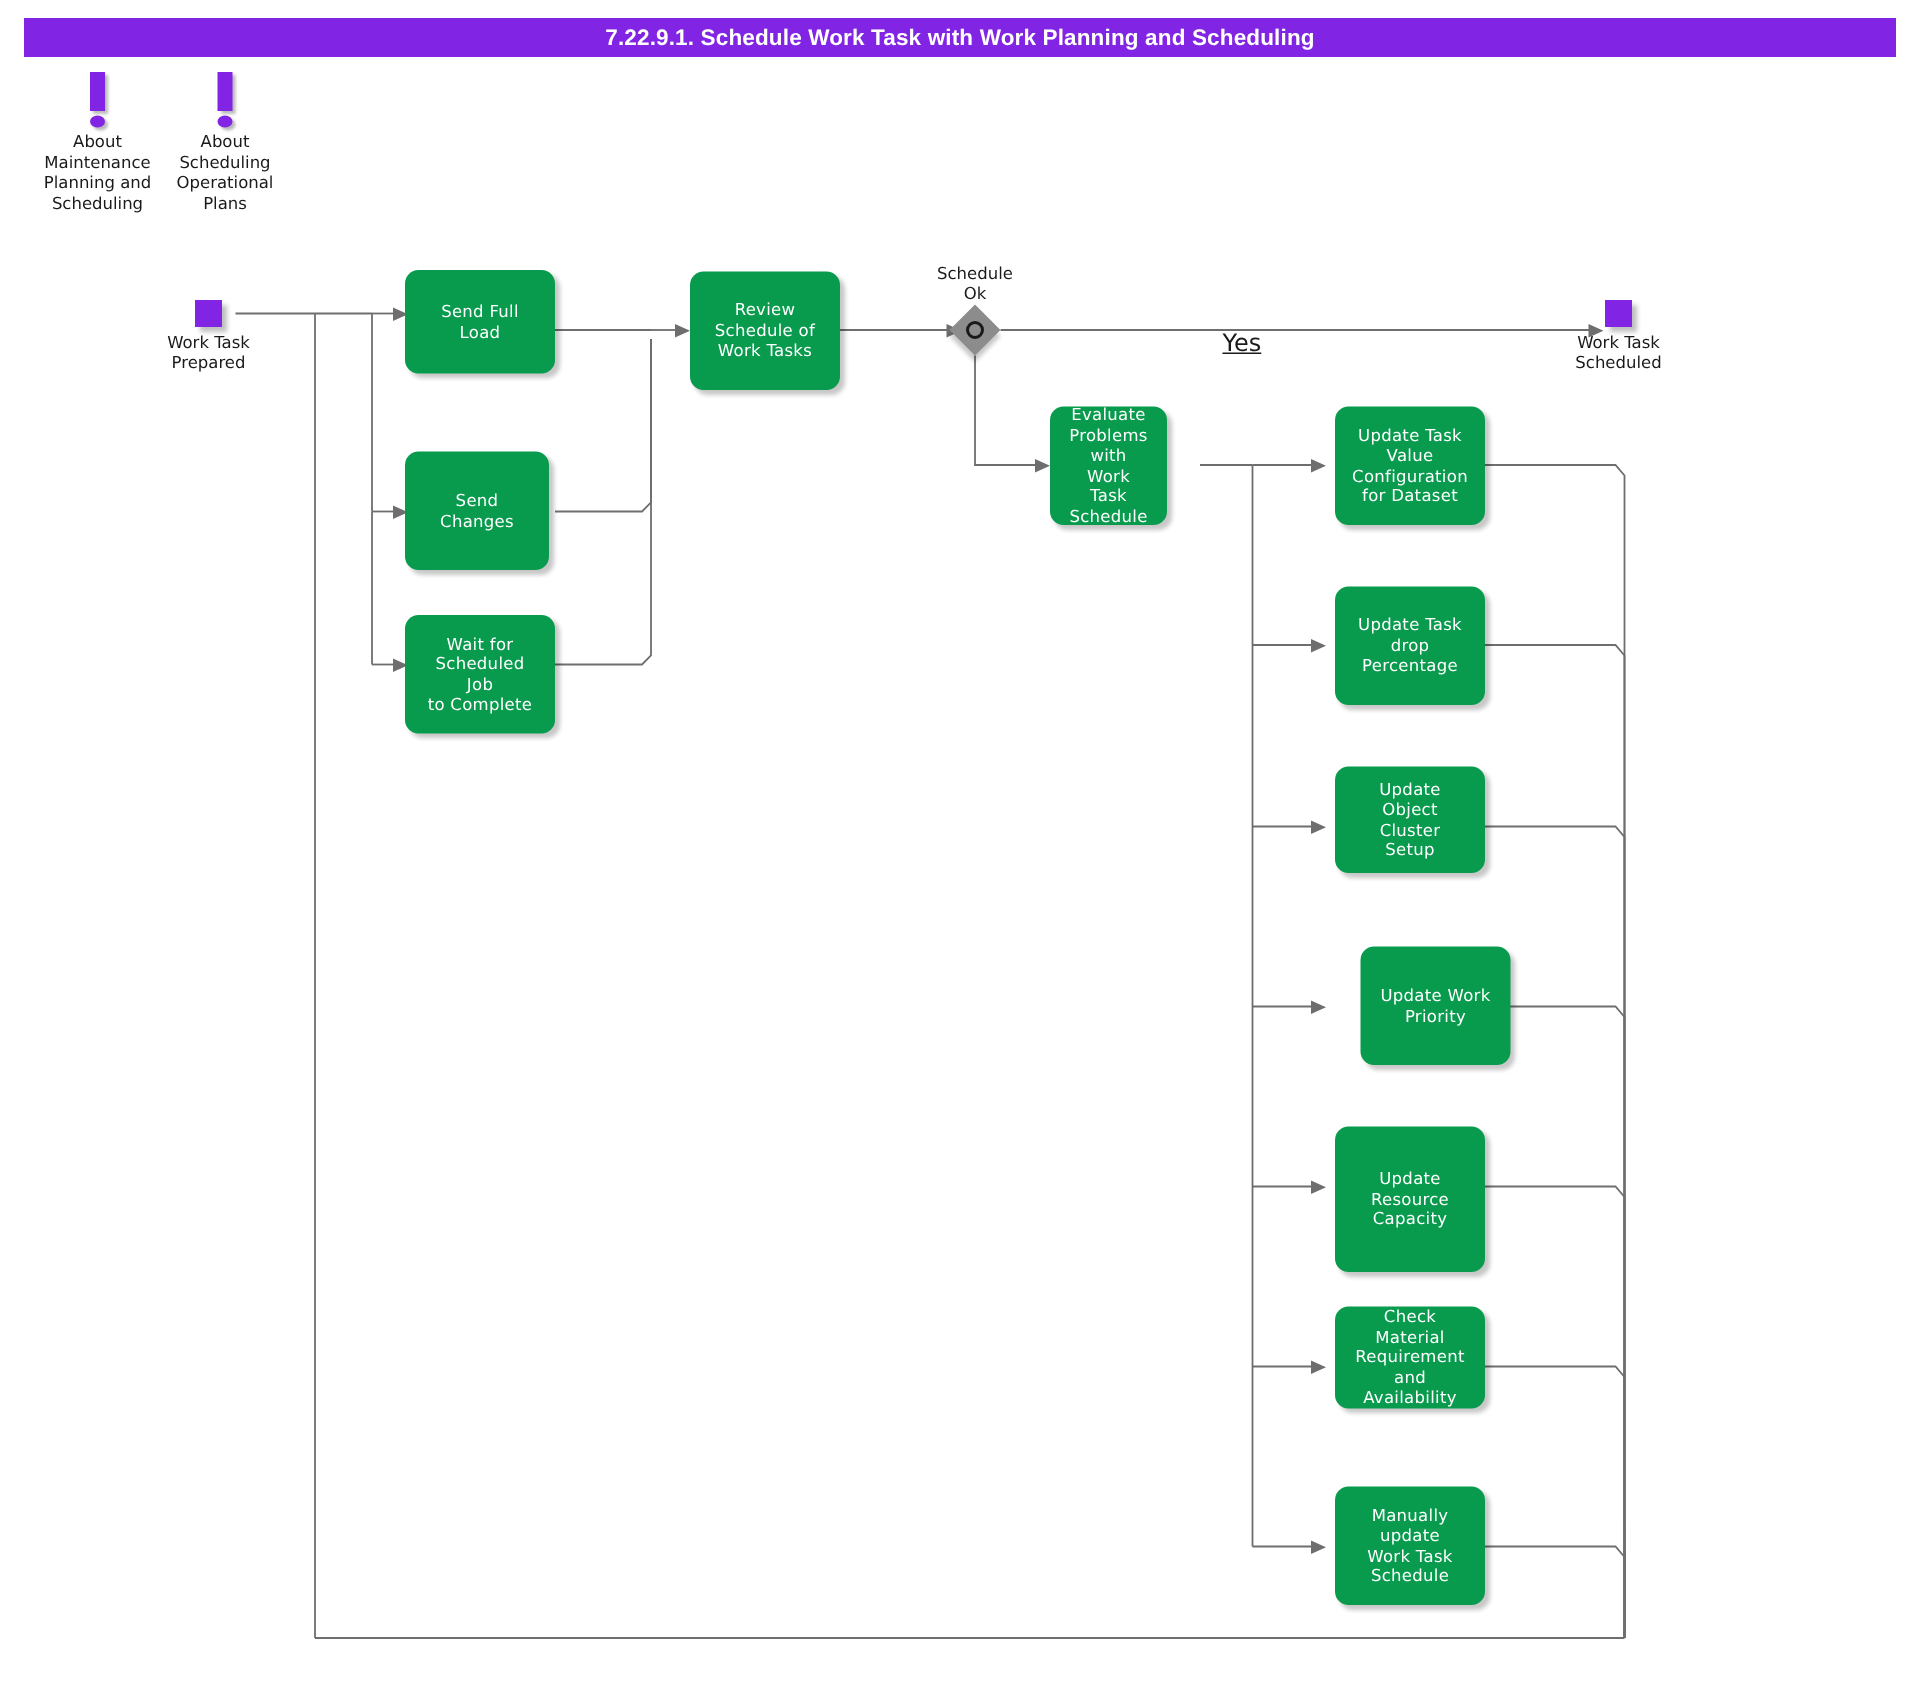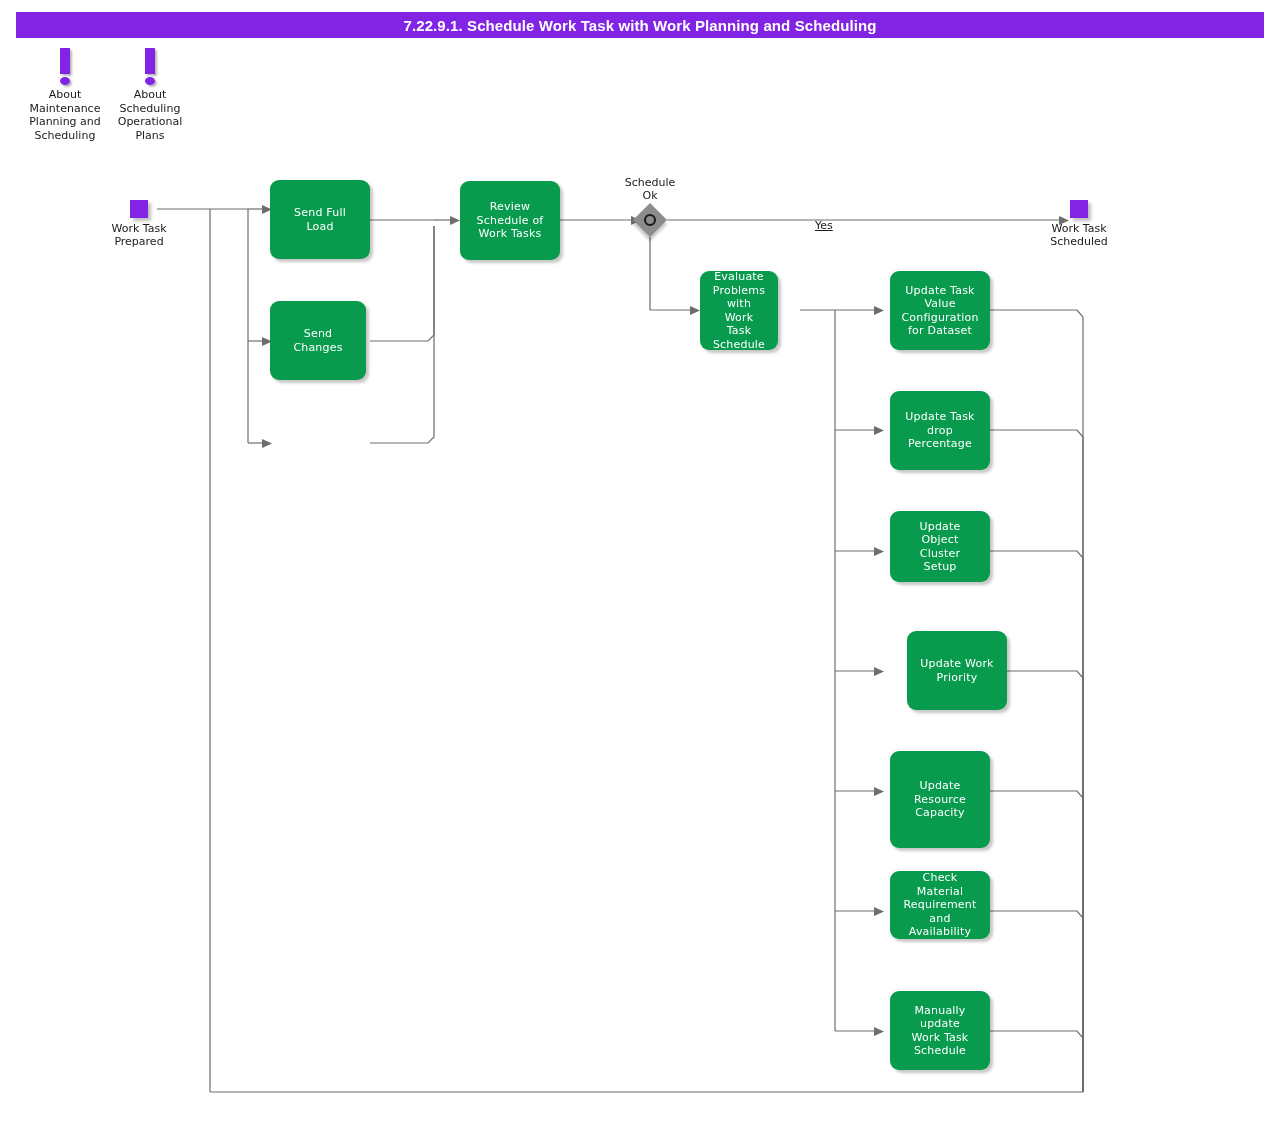--- a/index.html
+++ b/index.html
@@ -158,21 +158,21 @@
     font-size: 11px;
     line-height: 13px;
     color: #1a1a1a;
     font-family: "DejaVu Sans", sans-serif;
     white-space: pre-line;
   }
 
   
   .edge-label {
     position: absolute;
-    font-size: 11px;
+    font-size: 16px;
     color: #1a1a1a;
     font-family: "DejaVu Sans", sans-serif;
     white-space: nowrap;
     text-decoration: underline;
   }
 
   
   #connectors {
     position: absolute;
     left: 0;
@@ -296,28 +296,33 @@
   </svg>
 
   <div class="gateway" style="left:633px; top:203px;">
     <div class="dia"></div>
     <div class="ring"></div>
   </div>
   <div class="gateway-label" style="left:590px; top:176px;">Schedule
 Ok</div>
   <div class="edge-label" style="left:815px; top:219px;">Yes</div>
 
-  <div class="activity" style="left:270px; top:180px; width:100px; height:79px;">
+  <div class="activity" style="left:270px; top:180px; width:100px; height:69px;">
     <span class="act-label">Send Full Load</span>
   </div>
 
   <div class="activity" style="left:270px; top:301px; width:96px; height:79px;">
     <span class="act-label">Send Changes</span>
   </div>
 
+  <div class="activity" style="left:270px; top:410px; width:100px; height:79px;">
+    <span class="act-label">Wait for
+Scheduled Job
+to Complete</span>
+  </div>
 
   <div class="activity" style="left:460px; top:181px; width:100px; height:79px;">
     <span class="act-label">Review
 Schedule of
 Work Tasks</span>
   </div>
 
   <div class="activity" style="left:700px; top:271px; width:78px; height:79px;">
     <span class="act-label">Evaluate
 Problems with

